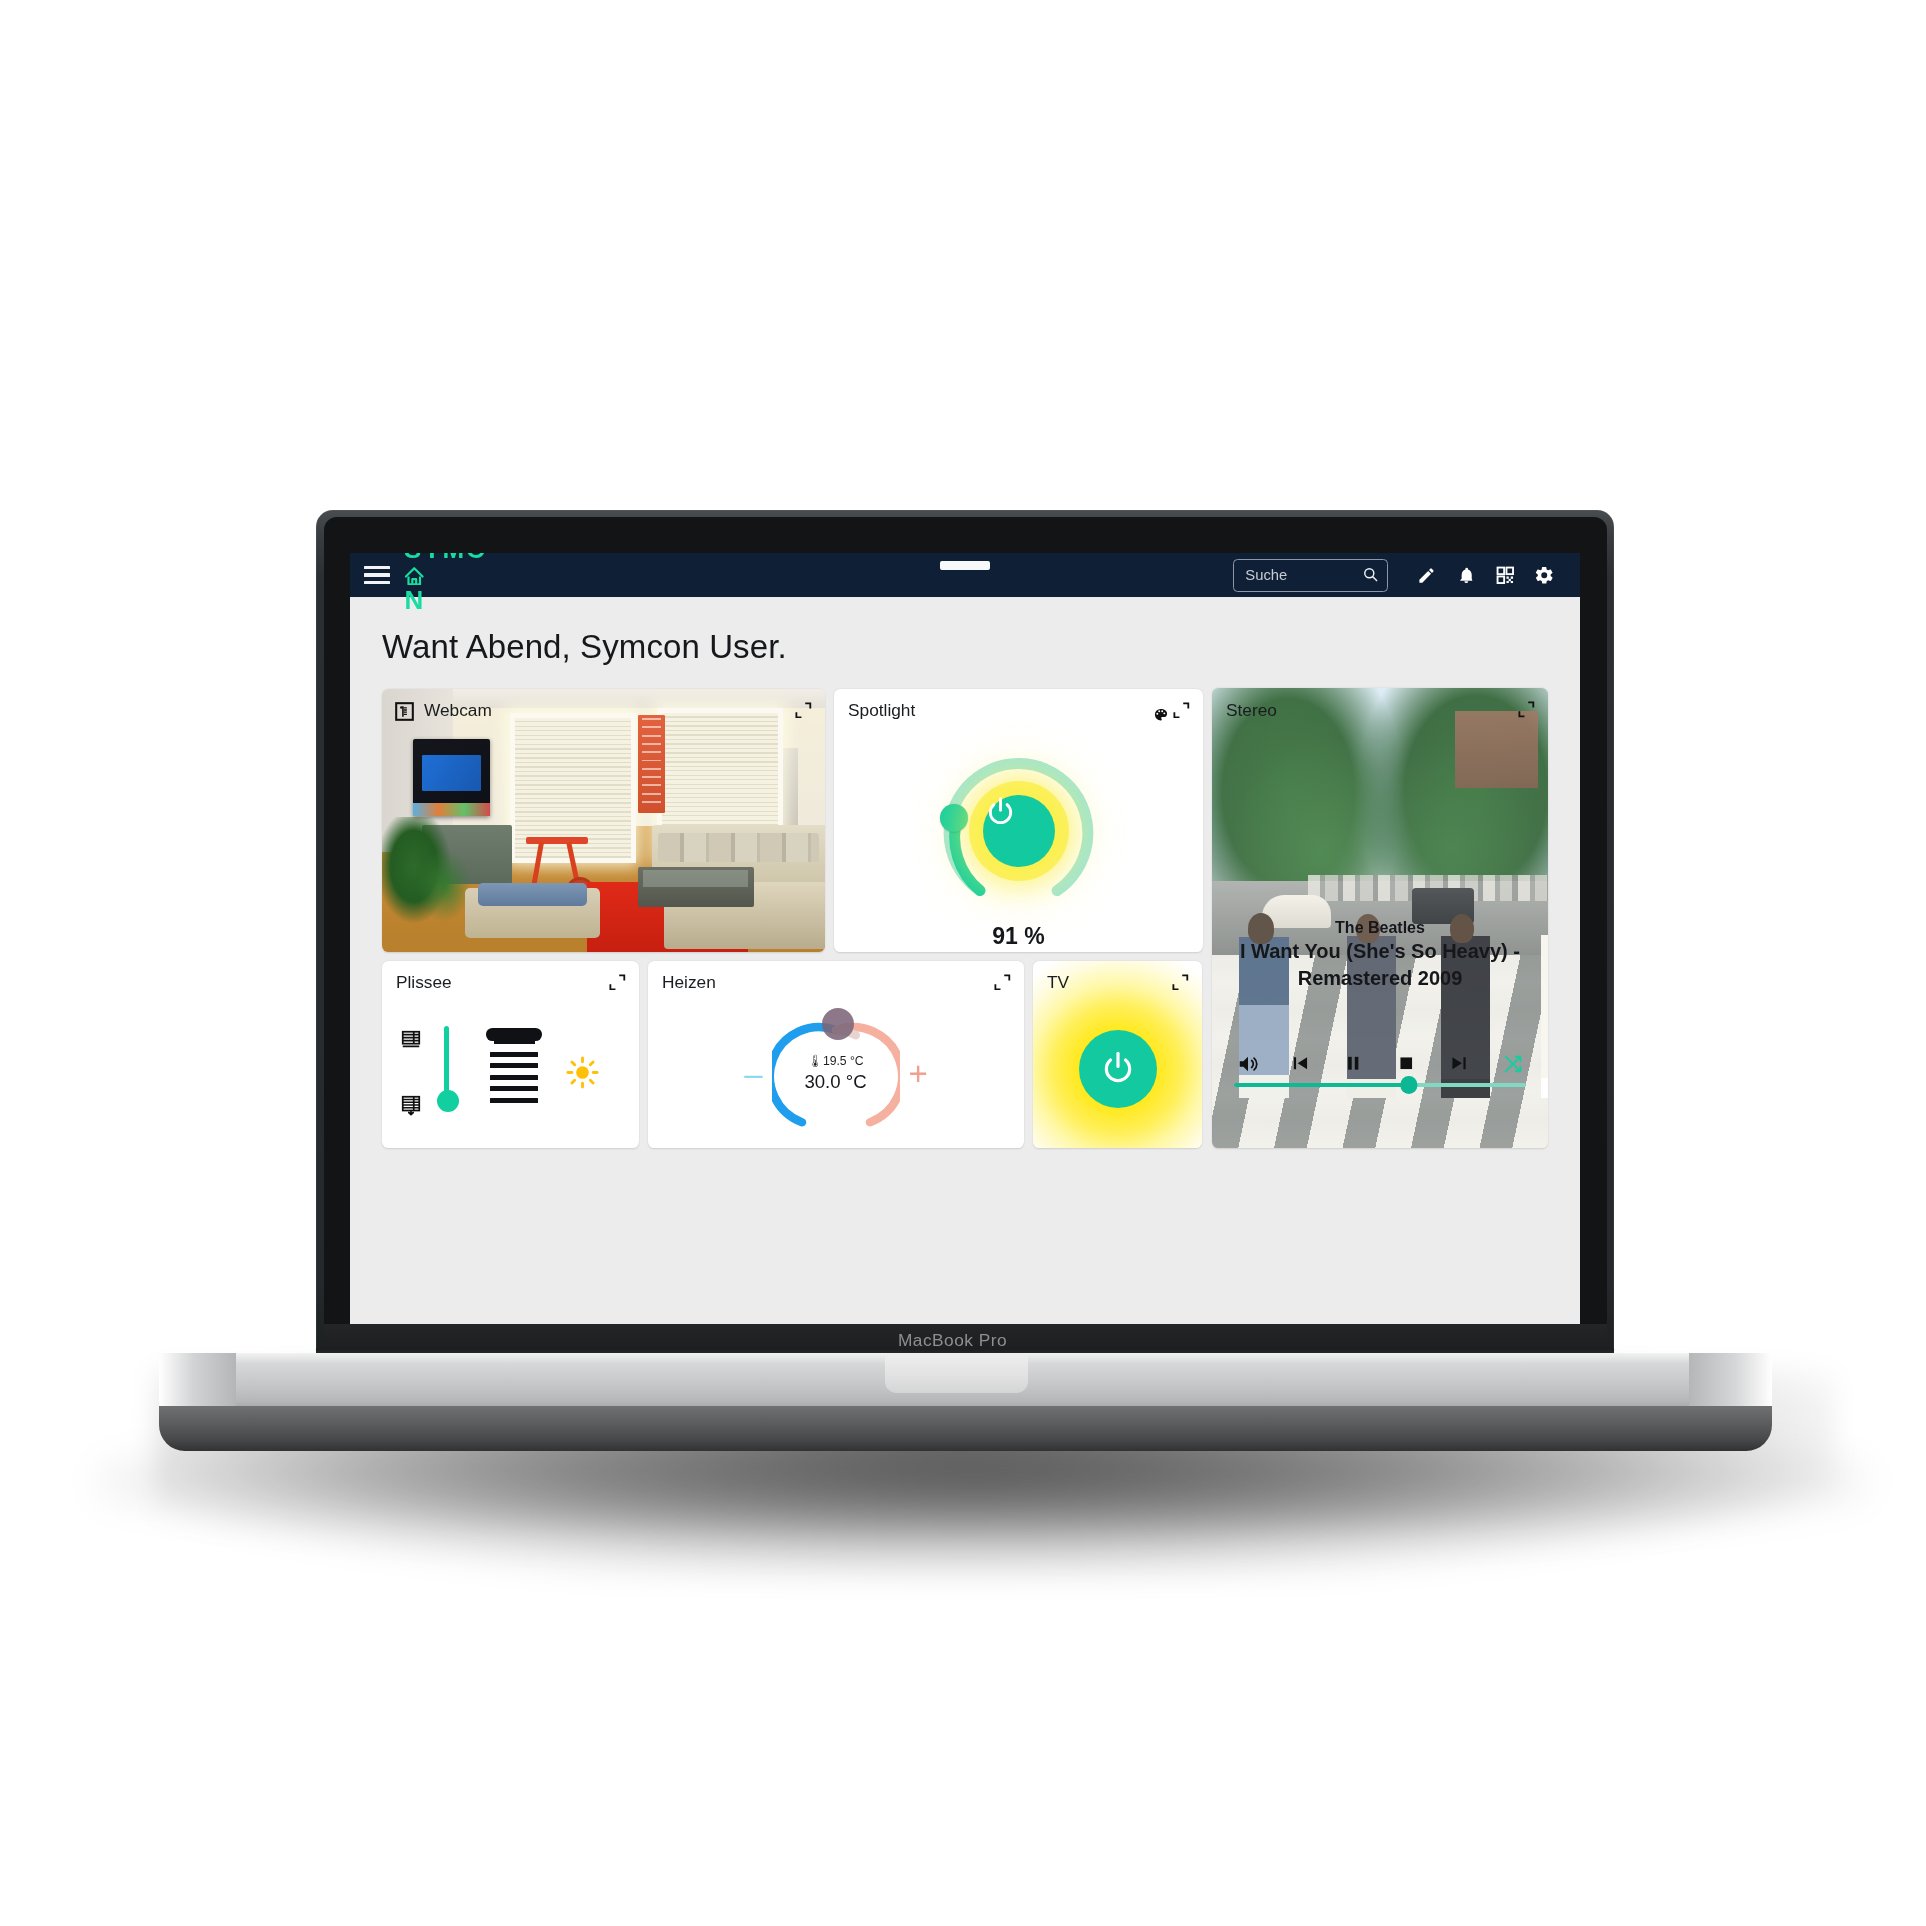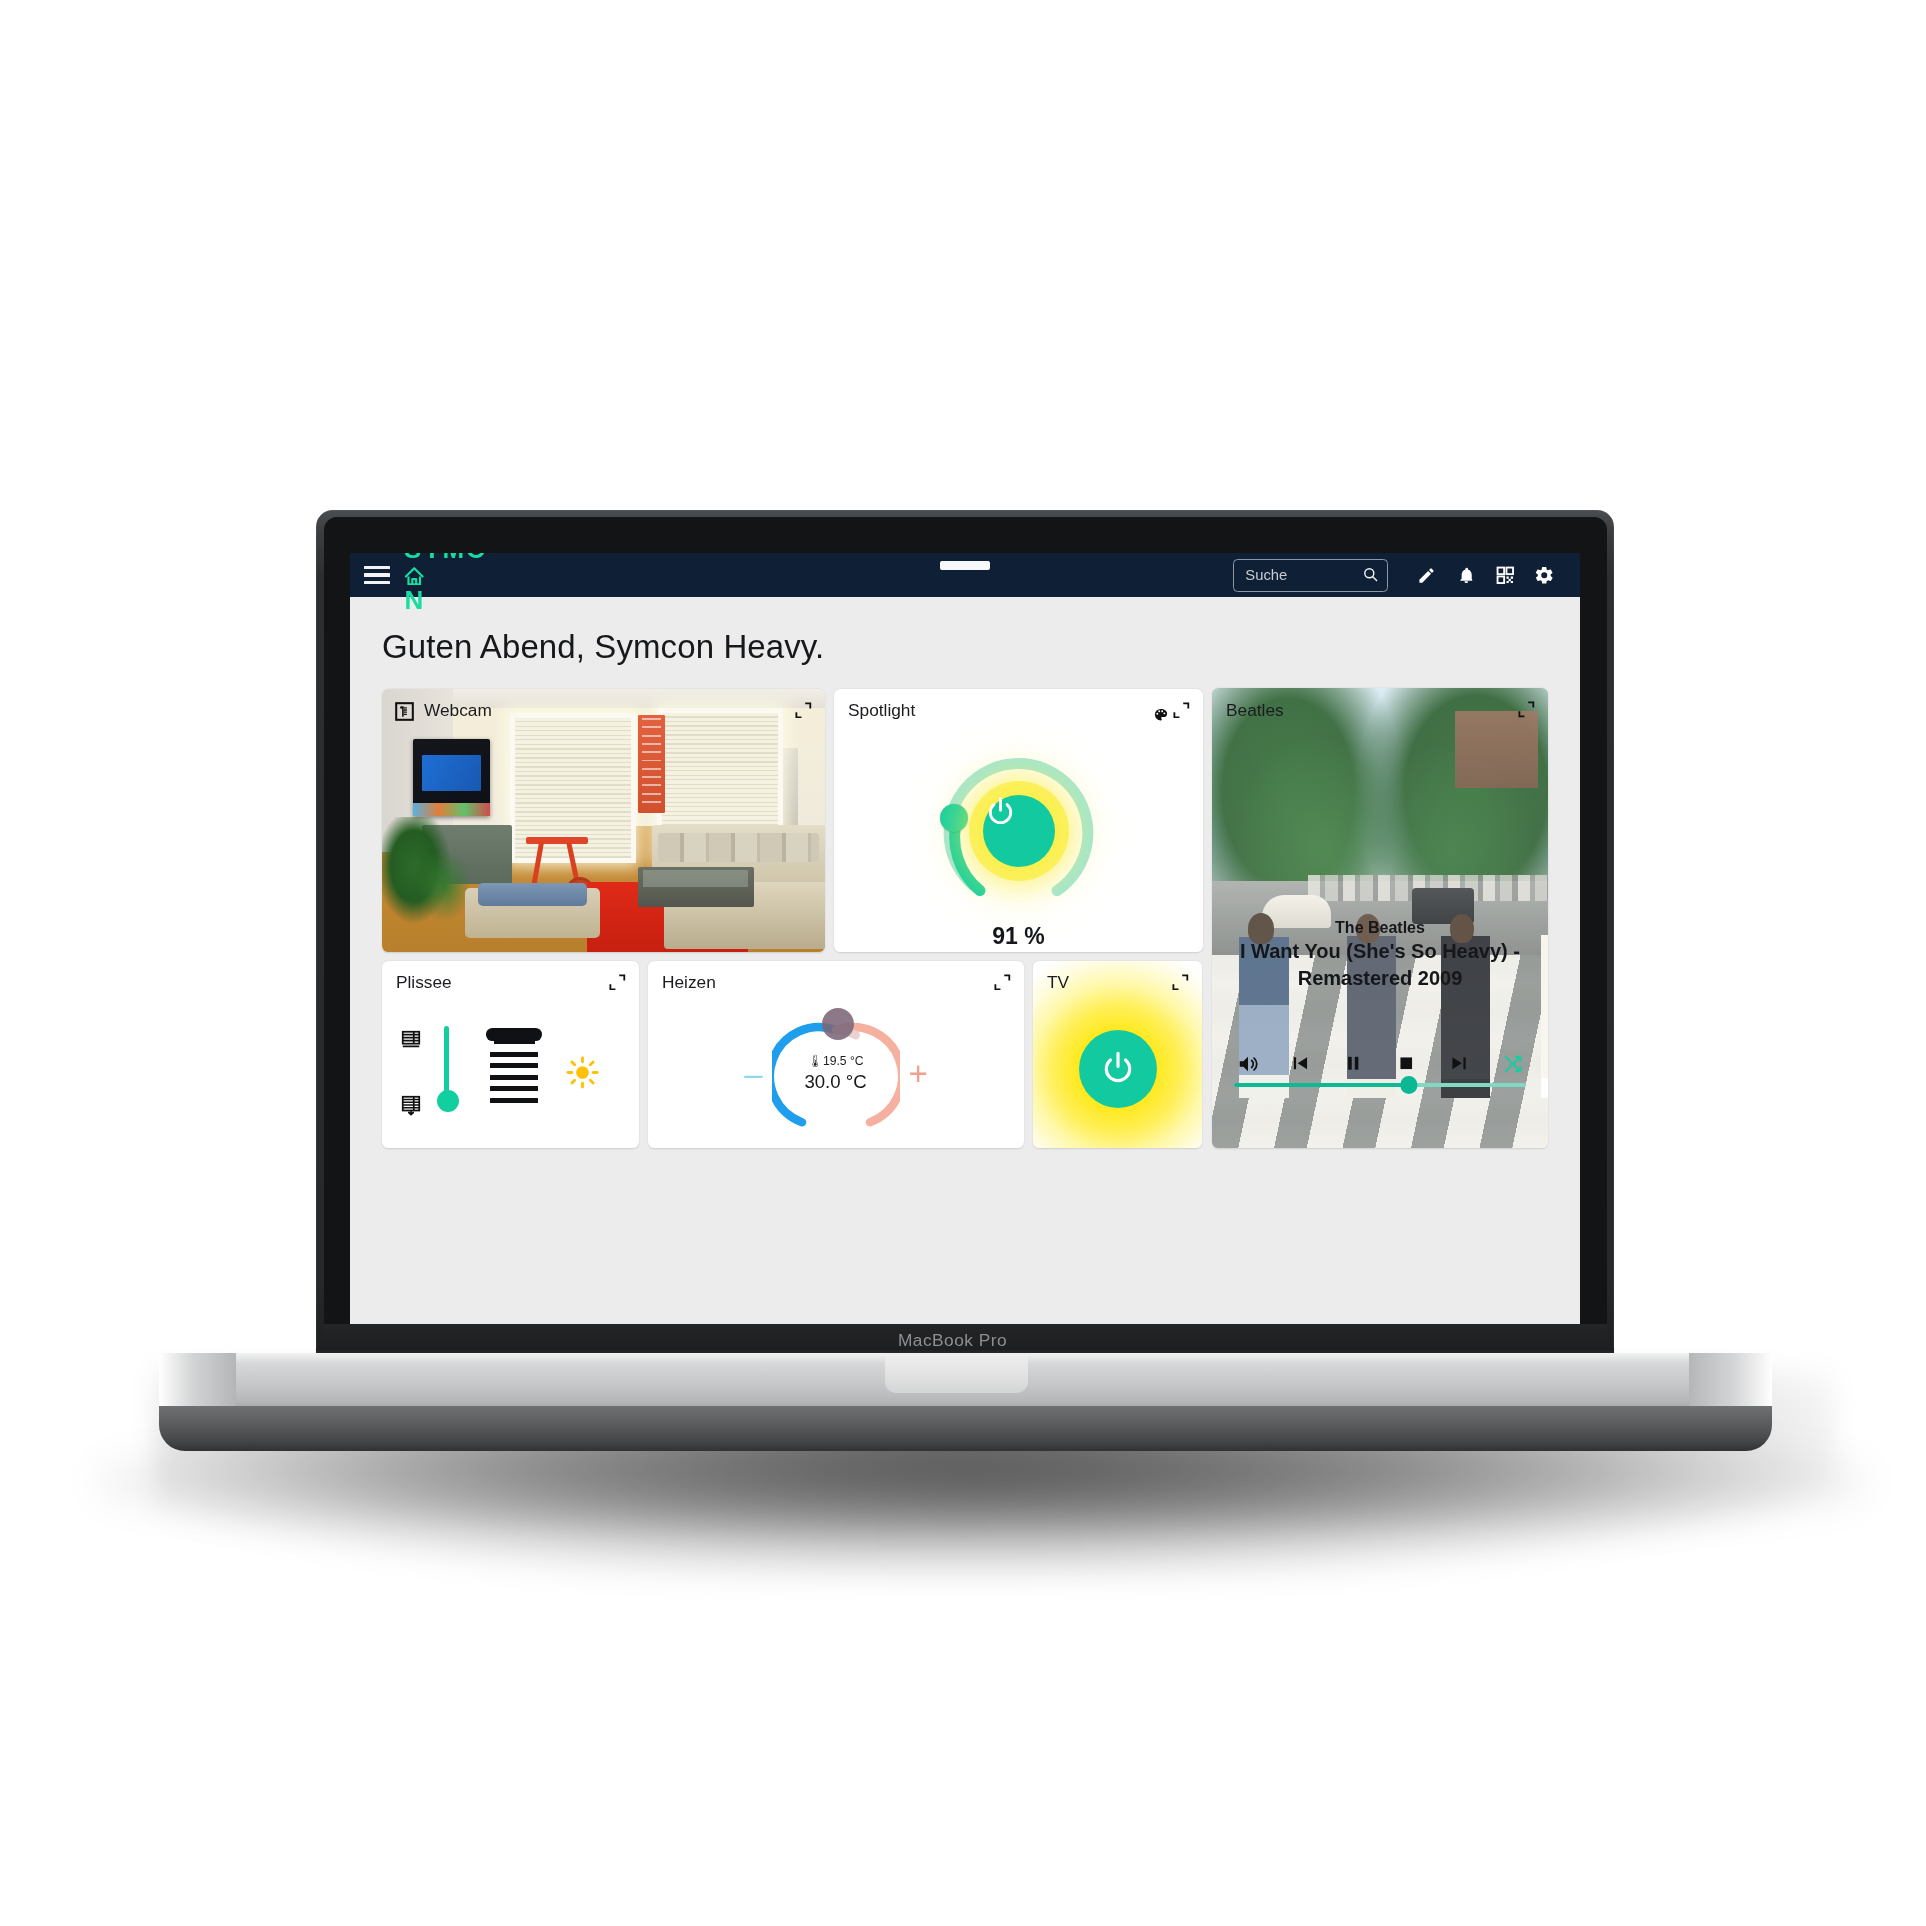--- a/index.html
+++ b/index.html
@@ -358,21 +358,21 @@
 
         <div class="icon-btn">
           <svg width="20.5" height="20.5" viewBox="0 0 24 24" fill="#ffffff">
             <path d="M19.4 13a7.9 7.9 0 0 0 .1-1 7.9 7.9 0 0 0-.1-1l2.1-1.6a.5.5 0 0 0 .1-.6l-2-3.4a.5.5 0 0 0-.6-.2l-2.5 1a7.3 7.3 0 0 0-1.7-1l-.4-2.6a.5.5 0 0 0-.5-.4h-4a.5.5 0 0 0-.5.4l-.4 2.6a7.3 7.3 0 0 0-1.7 1l-2.5-1a.5.5 0 0 0-.6.2l-2 3.4a.5.5 0 0 0 .1.6L4.5 11a8.1 8.1 0 0 0 0 2l-2.1 1.6a.5.5 0 0 0-.1.6l2 3.4a.5.5 0 0 0 .6.2l2.5-1a7.3 7.3 0 0 0 1.7 1l.4 2.6a.5.5 0 0 0 .5.4h4a.5.5 0 0 0 .5-.4l.4-2.6a7.3 7.3 0 0 0 1.7-1l2.5 1a.5.5 0 0 0 .6-.2l2-3.4a.5.5 0 0 0-.1-.6L19.4 13zM12 15.5A3.5 3.5 0 1 1 15.5 12 3.5 3.5 0 0 1 12 15.5z"></path>
           </svg>
         </div>
       </div>
     </div>
 
     <div class="page">
-      <div class="greeting">Guten Abend, Symcon Heavy.</div>
+      <div class="greeting">Want Abend, Symcon User.</div>
 
       <div class="grid">
 
         <div class="col-left">
 
           <div class="row-top">
 
             <div class="card card-webcam">
               <div class="webcam-photo">
                 <div class="wc wc-ceiling"></div>
@@ -589,21 +589,21 @@
             <div class="ab-fig ab-f1"></div>
               <div class="ab-f1head"></div>
             <div class="ab-fig ab-f2"></div>
               <div class="ab-f2head"></div>
             <div class="ab-fig ab-f3"></div>
               <div class="ab-f3head"></div>
             <div class="ab-fig ab-f4"></div>
           </div>
           <div class="stereo-overlay"></div>
 
-          <div class="card-title">Beatles</div>
+          <div class="card-title">Stereo</div>
           <span class="expand">
             <svg width="16.7" height="16.7" viewBox="0 0 24 24" fill="none" stroke="#111" stroke-width="2.6" stroke-linecap="square">
               <polyline points="2,16 2,22 8,22"></polyline>
                 <polyline points="22,8 22,2 16,2"></polyline>
             </svg>
           </span>
 
           <div class="track-info">
             <div class="track-artist">The Beatles</div>
             <div class="track-title">I Want You (She's So Heavy) - Remastered 2009</div>

